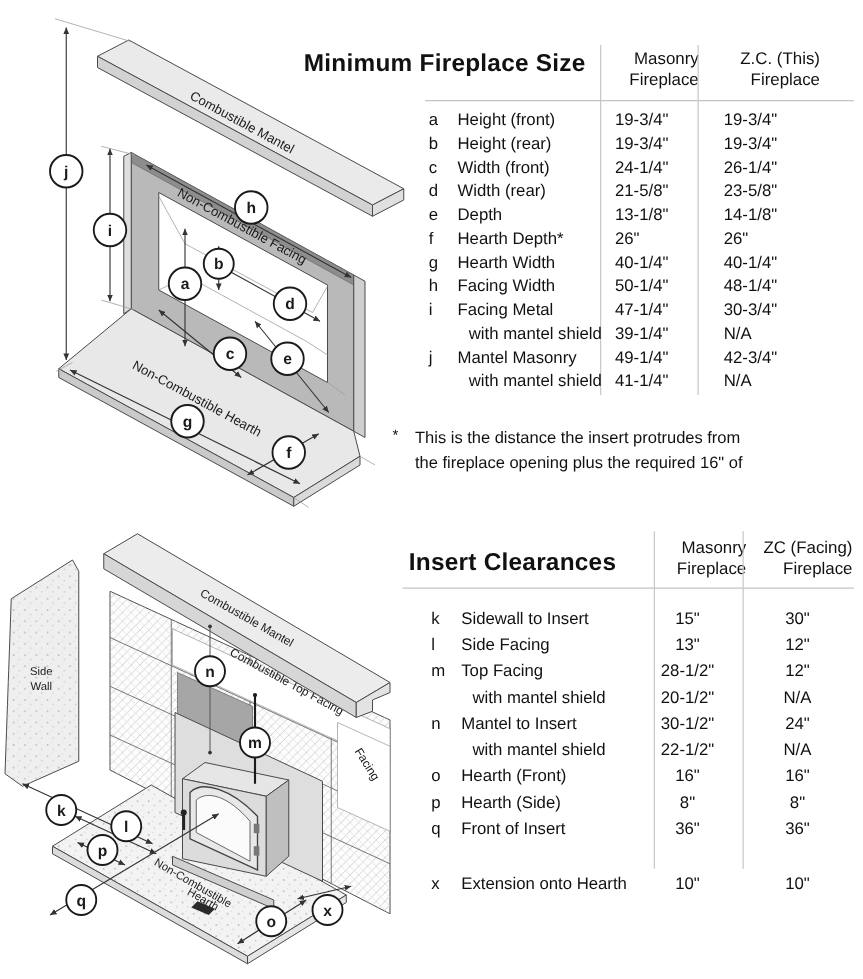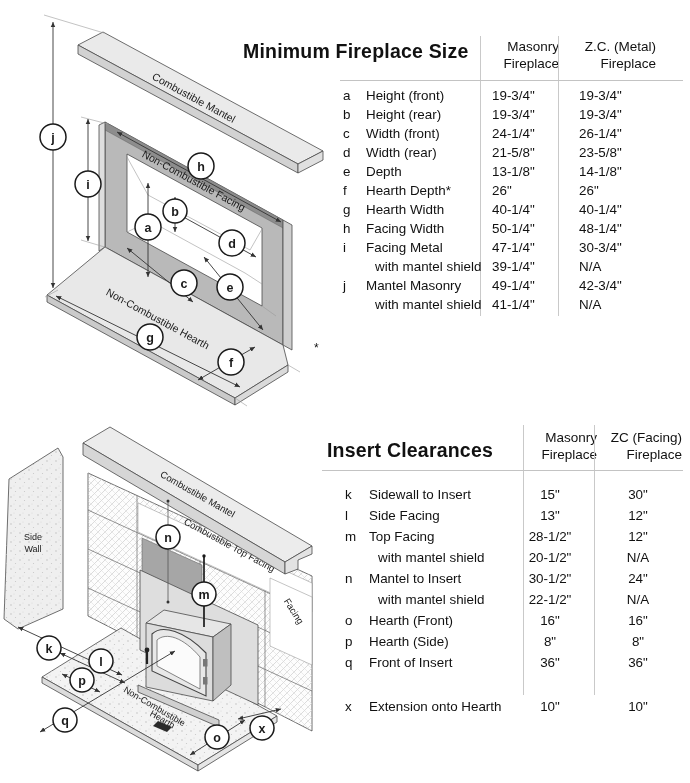--- a/index.html
+++ b/index.html
@@ -138,21 +138,21 @@
       </g>
   </svg>
 
   <div>
     <div class="tbl-title" style="left:243px;top:40px">Minimum Fireplace Size</div>
     <div class="colhead" style="left:479px;top:38px;width:80px">
       <div>Masonry</div>
       <div>Fireplace</div>
     </div>
     <div class="colhead" style="left:556px;top:38px;width:100px">
-      <div>Z.C. (Metal)</div>
+      <div>Z.C. (This)</div>
       <div>Fireplace</div>
     </div>
     <div class="vline" style="left:480px;top:36px;height:280px"></div>
     <div class="vline" style="left:558px;top:36px;height:280px"></div>
     <div class="hline" style="left:340px;top:80px;width:343px"></div>
     <div class="rows sz" id="size-rows" style="left:343px;top:87px;width:347px">
         <div class="trow">
           <span class="c-letter">a</span>
           <span class="c-label">Height (front)</span>
           <span class="c-masonry">19-3/4"</span>
@@ -223,20 +223,22 @@
           <span class="c-label">with mantel shield</span>
           <span class="c-masonry">41-1/4"</span>
           <span class="c-zc">N/A</span>
         </div>
       </div>
   </div>
 
   <div>
     <div class="fn-star" style="left:314px;top:341px">*</div>
     <div class="footnote" style="left:332px;top:340px;width:345px">
+      <div>This is the distance the insert protrudes from</div>
+      <div>the fireplace opening plus the required 16" of</div>
     </div>
   </div>
 
   <svg style="left:0;top:413px" width="335" height="370" viewBox="0 0 335 370">
     <defs>
       <marker id="ar2" viewBox="0 0 10 10" refX="9" refY="5" markerWidth="6.5" markerHeight="6.5" orient="auto-start-reverse">
         <path d="M0,1 L9,5 L0,9 Z" fill="#333"></path>
       </marker>
       <pattern id="xh" width="7" height="7" patternUnits="userSpaceOnUse">
         <path d="M0,7 L7,0" stroke="#c5c5c5" stroke-width="0.6"></path>

